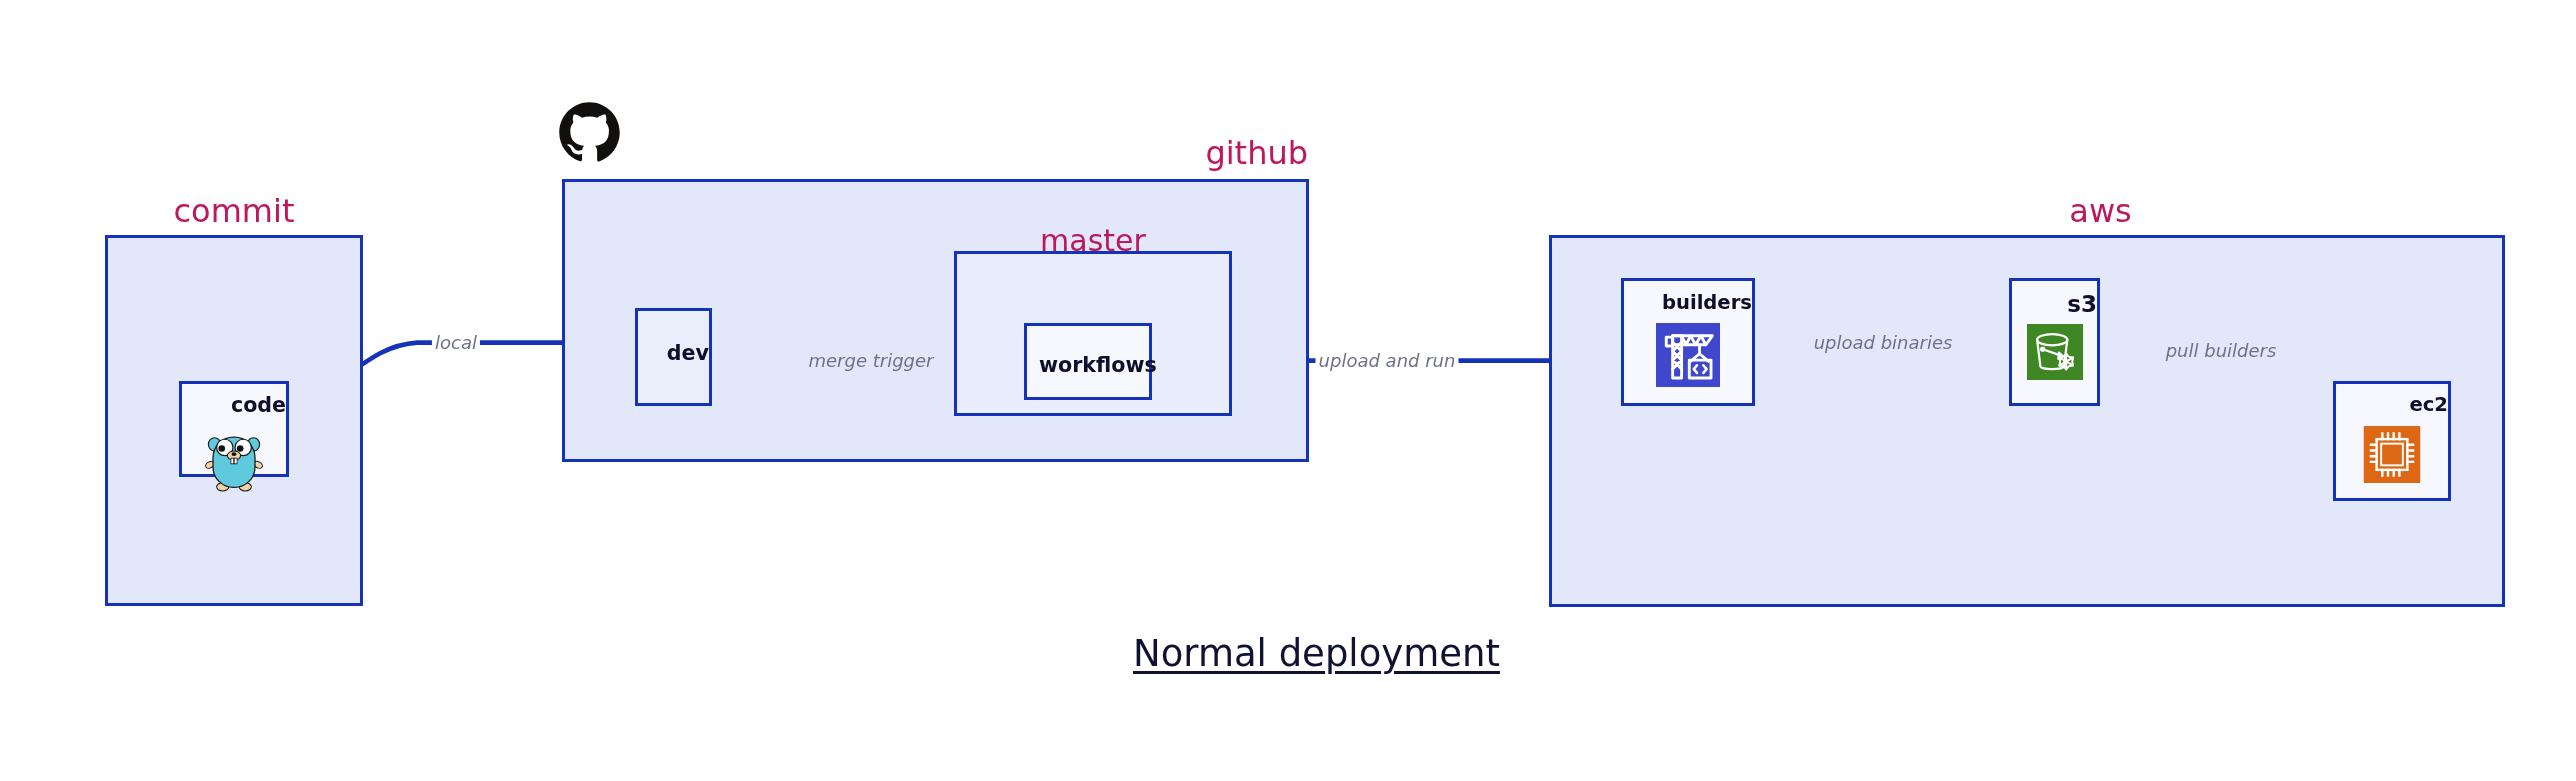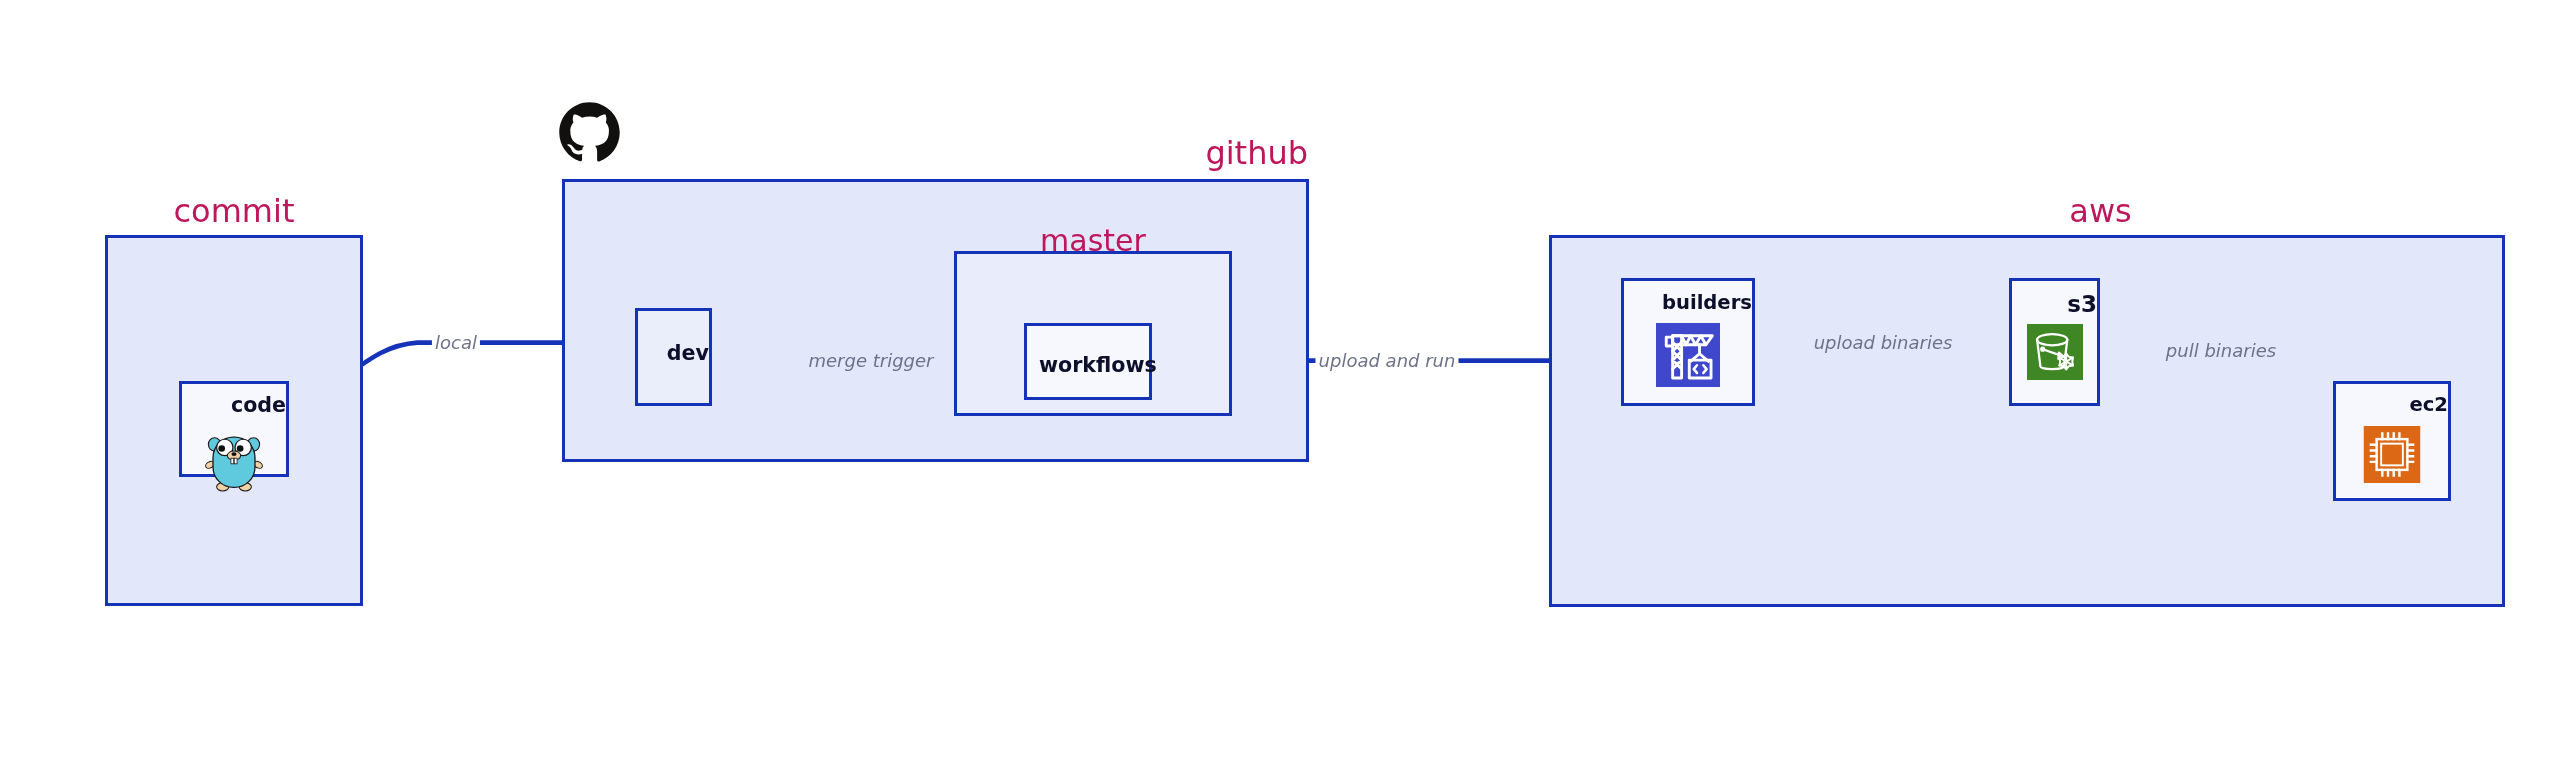--- a/index.html
+++ b/index.html
@@ -294,17 +294,18 @@
   </div>
 
   <div class="edge-label on-plain" style="left:456px; top:343px; font-size:18px;">local</div>
 
   <div class="edge-label on-group" style="left:871px; top:361px; font-size:18px;">merge trigger</div>
 
   <div class="edge-label on-plain" style="left:1387px; top:361px; font-size:18px;">upload and run</div>
 
   <div class="edge-label on-group" style="left:1883px; top:343px; font-size:18px;">upload binaries</div>
 
-  <div class="edge-label no-bg" style="left:2221px; top:351px; font-size:18px;">pull binaries</div>
-
+  <div class="edge-label no-bg" style="left:2221px; top:351px; font-size:18px;">pull builders</div>
+
+  <div id="diagram-title" style="left:1133px; top:635px; font-size:37px;">Normal deployment</div>
 
 </div>
 
 
 </body></html>

